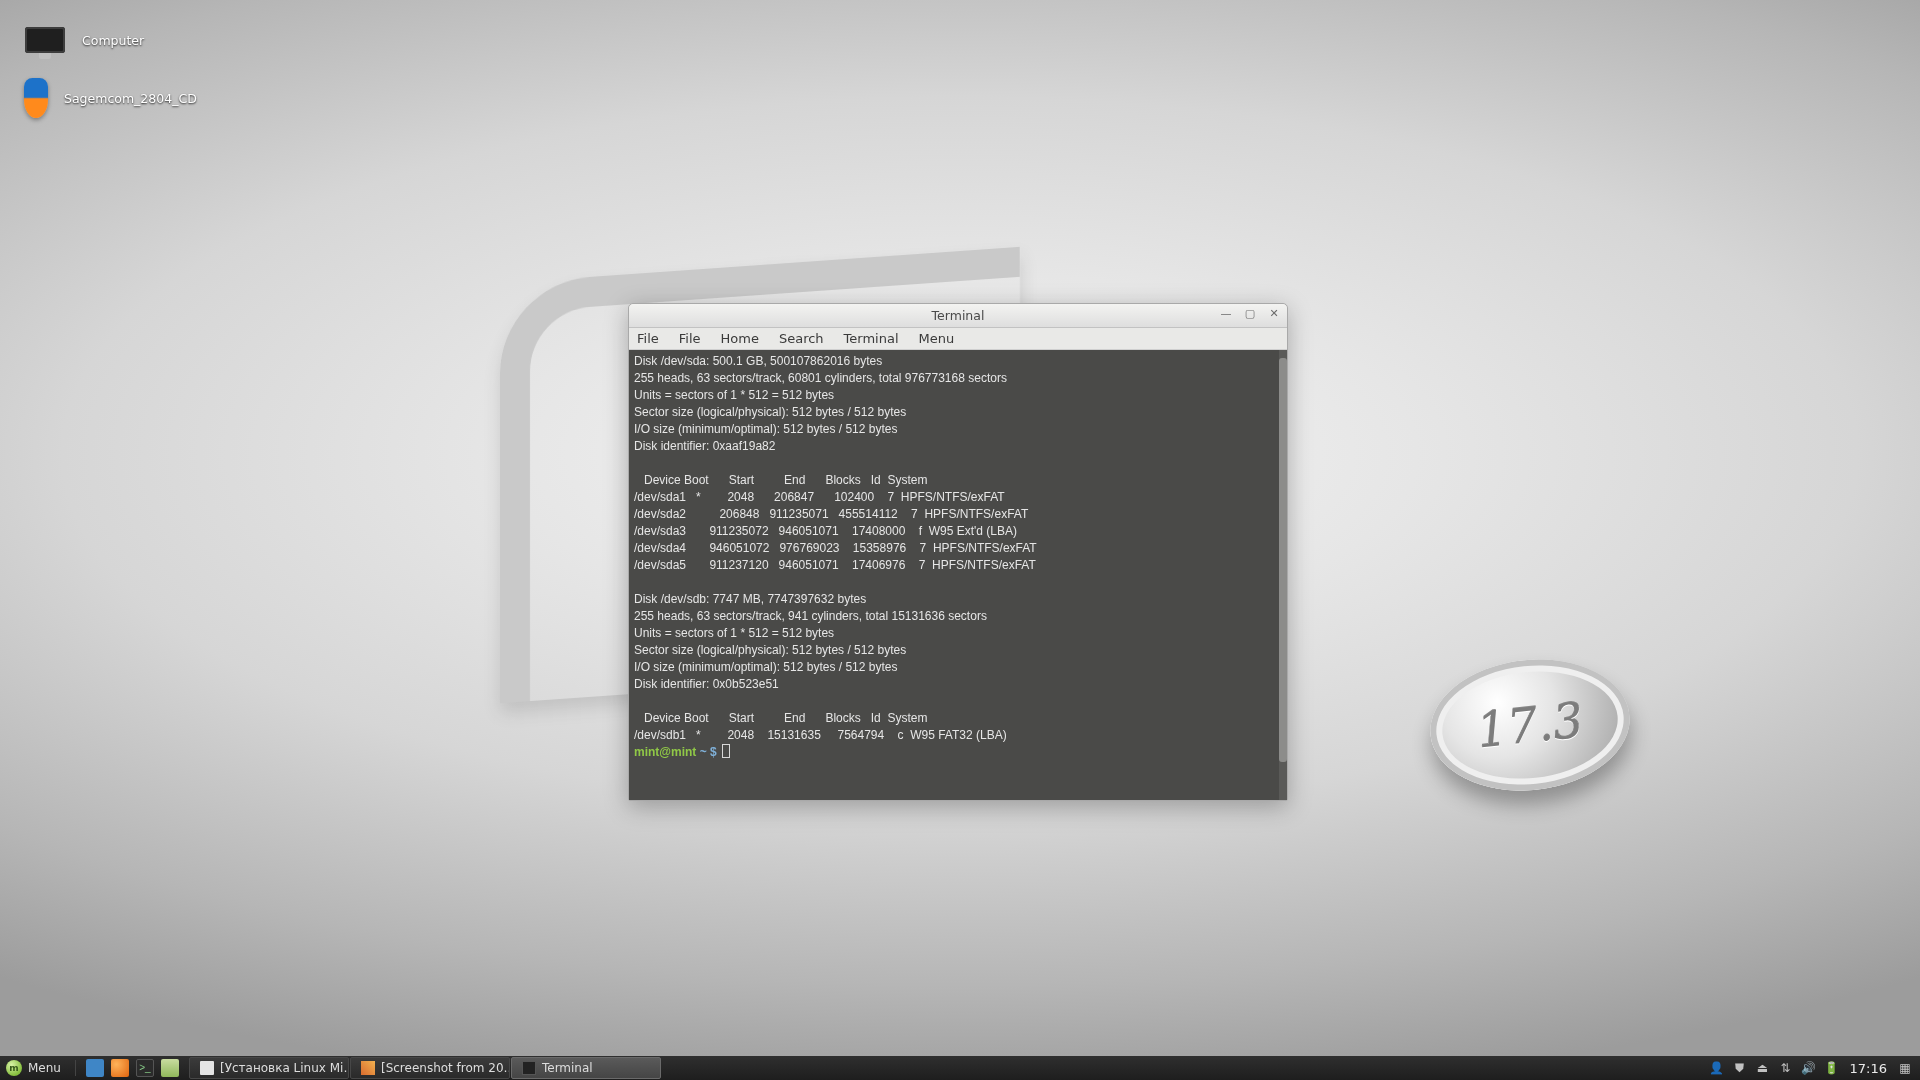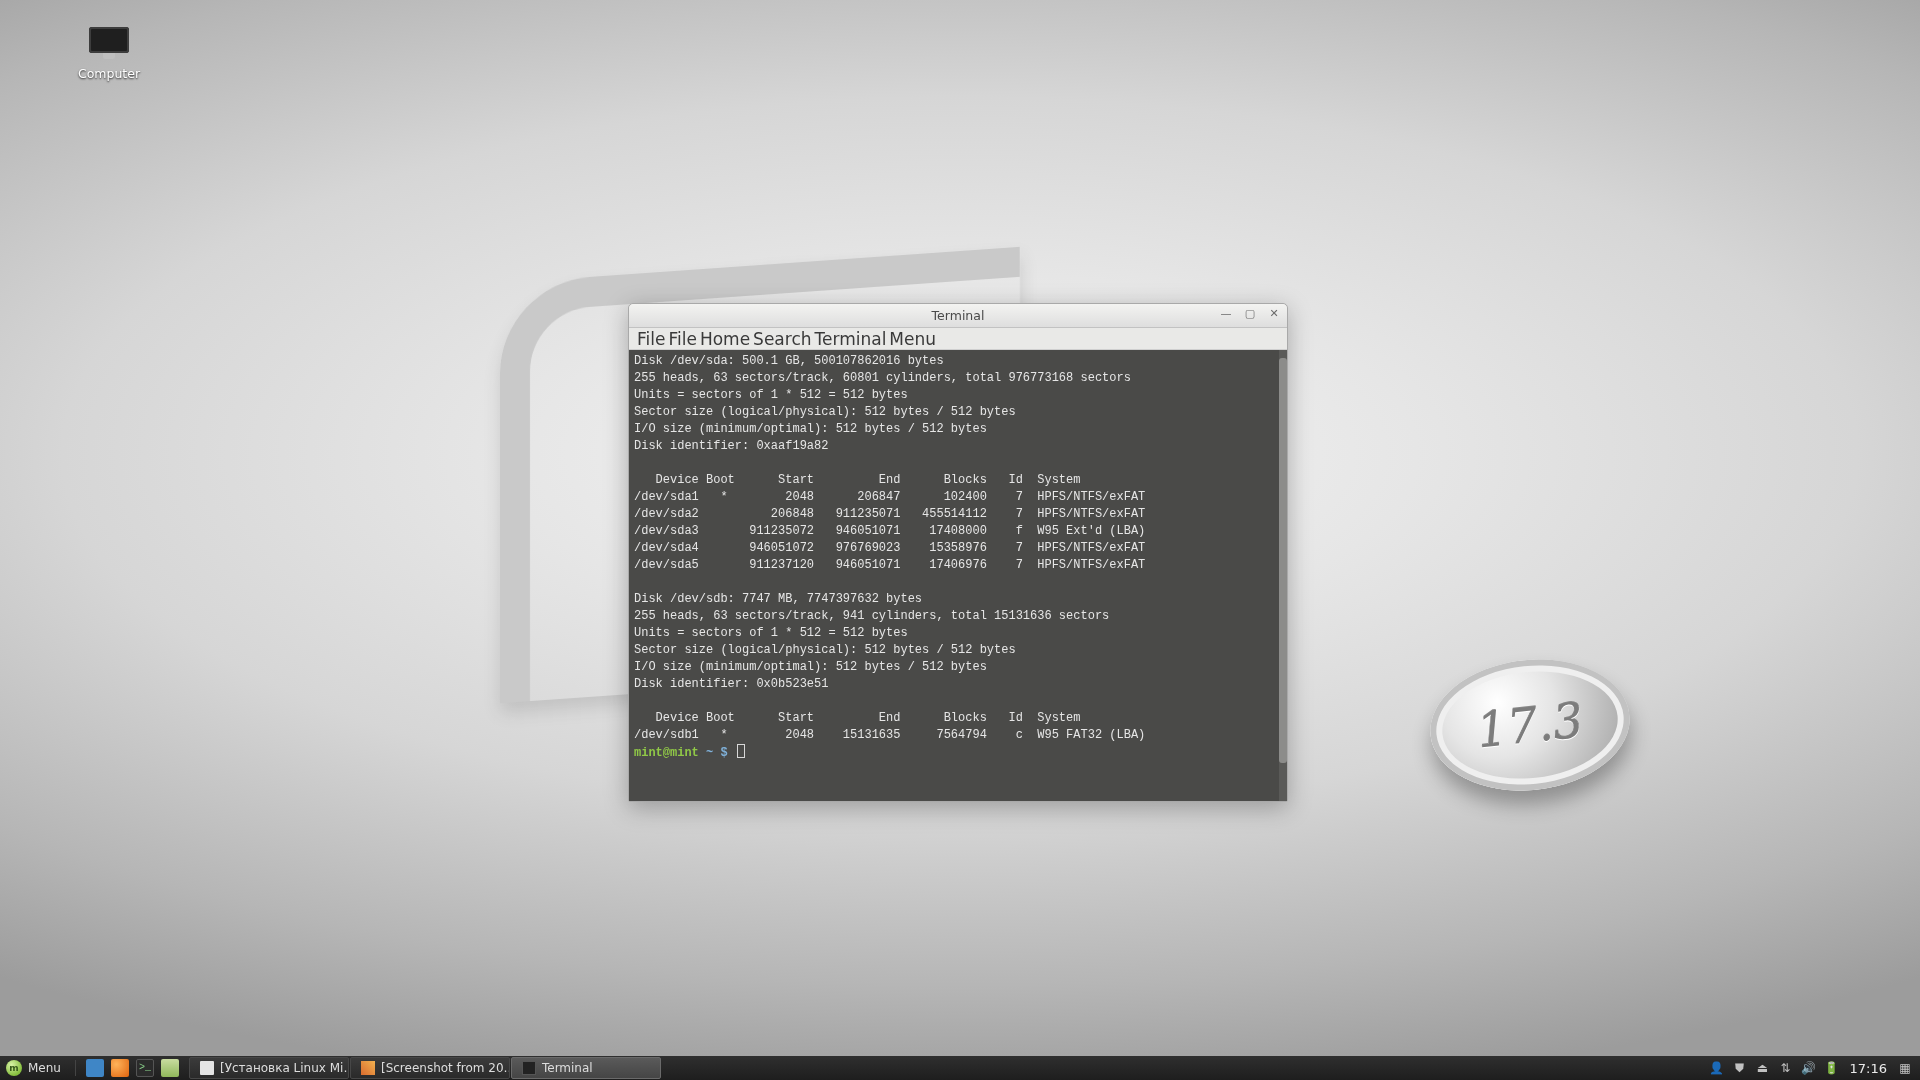--- a/index.html
+++ b/index.html
@@ -20,41 +20,41 @@
 .wp-m .b3{width:42px;height:100px;left:132px;top:-138px}
 .wp-badge{position:absolute;left:1430px;top:660px;width:200px;height:130px;border-radius:50%;
   background:radial-gradient(circle at 35% 30%, #fff, #e5e5e5 35%, #b4b4b4 75%, #8a8a8a 100%);
   box-shadow:0 14px 20px rgba(0,0,0,.3), inset 0 0 0 6px #c2c2c2, inset 0 0 0 12px #efefef;
   display:flex;align-items:center;justify-content:center;transform:rotate(-6deg)}
 .wp-badge span{font-family:"DejaVu Serif",serif;font-style:italic;font-size:48px;color:#7c7c7c;text-shadow:0 1px 0 #fff,0 -1px 0 #888}
 .wp-curl{position:absolute;left:500px;top:265px;width:520px;height:420px;border:30px solid #c9c9c9;border-right:none;border-bottom:none;border-radius:90px 0 0 0;transform:skewY(-4deg);filter:blur(.5px);box-shadow:0 10px 18px rgba(0,0,0,.12)}
 
 
 .desktop-icons{position:absolute;left:24px;top:22px;width:170px;display:flex;flex-direction:column;gap:22px}
-.d-icon{display:flex;flex-direction:column;align-items:center;gap:8px;cursor:pointer}
+.d-icon{display:flex;flex-direction:row;align-items:center;gap:16px;cursor:pointer}
 .d-icon .glyph{width:42px;height:36px;display:flex;align-items:center;justify-content:center}
 .d-icon .lbl{color:#fff;text-shadow:0 1px 2px rgba(0,0,0,.85);font-size:12.5px;white-space:nowrap}
 .monitor{width:40px;height:26px;background:#1f1f1f;border-radius:3px;position:relative;box-shadow:inset 0 0 0 2px #3d3d3d}
 .monitor:after{content:"";position:absolute;left:14px;top:26px;width:12px;height:6px;background:#bfbfbf;border-radius:0 0 2px 2px}
 .folder{width:38px;height:28px;background:linear-gradient(#dce8b7,#aacb6f);border-radius:3px;position:relative;box-shadow:inset 0 0 0 1px #7ea247, 0 1px 2px rgba(0,0,0,.3)}
 .folder:before{content:"";position:absolute;left:2px;top:-6px;width:14px;height:8px;background:#aacb6f;border-radius:2px 2px 0 0}
 .folder .home{position:absolute;left:11px;top:6px;width:0;height:0;border:8px solid transparent;border-bottom:8px solid #5d7a33}
 .folder .home:after{content:"";position:absolute;left:-4px;top:8px;width:8px;height:8px;background:#5d7a33}
 .ribbon{width:24px;height:40px;background:linear-gradient(180deg,#1d72c9 0%,#1d72c9 48%,#ff8a1c 52%,#ff8a1c 100%);border-radius:14px 14px 20px 20px / 14px 14px 30px 30px;box-shadow:0 2px 4px rgba(0,0,0,.35)}
 .cd{width:36px;height:36px;border-radius:50%;background:radial-gradient(circle,#fff 0%,#f0f0f0 26%,#dcdcdc 52%,#f5f5f5 78%);box-shadow:0 2px 4px rgba(0,0,0,.35);position:relative}
 .cd:after{content:"";position:absolute;left:13px;top:13px;width:10px;height:10px;border-radius:50%;background:#ccc;box-shadow:inset 0 0 0 2px #aaa}
 
 
 .window{position:absolute;left:628px;top:303px;width:660px;border:1px solid #a9a9a9;border-radius:5px 5px 2px 2px;box-shadow:0 6px 24px rgba(0,0,0,.28);background:#e9e9e7}
 .titlebar{height:24px;display:flex;align-items:center;justify-content:center;background:linear-gradient(#f3f3f1,#dedede);border-bottom:1px solid #c2c2c2;border-radius:5px 5px 0 0;position:relative;font-size:12.5px;color:#4a4a4a}
 .titlebar .controls{position:absolute;right:6px;top:3px;display:flex;gap:10px;color:#6a6a6a;font-size:11px}
 .titlebar .controls span{cursor:pointer;width:14px;text-align:center}
-.menubar{height:22px;display:flex;align-items:center;gap:3px;padding:0 8px;font-size:17px;color:#3a3a3a;background:#e9e9e7;border-bottom:1px solid #cfcfcf}
+.menubar{height:22px;display:flex;align-items:center;gap:20px;padding:0 8px;font-size:13px;color:#3a3a3a;background:#e9e9e7;border-bottom:1px solid #cfcfcf}
 .menubar span{cursor:pointer}
-.term{background:#4a4a48;color:#e6e6e6;font-family:Liberation Mono, monospace;font-size:12px;line-height:17px;padding:3px 5px 5px 5px;position:relative;white-space:pre}
+.term{background:#4a4a48;color:#e6e6e6;font-family:Liberation Sans, sans-serif;font-size:12px;line-height:17px;padding:3px 5px 5px 5px;position:relative;white-space:pre}
 .term .scroll{position:absolute;right:0;top:0;bottom:0;width:8px;background:#5a5a58}
 .term .scroll .thumb{position:absolute;left:0;right:0;top:8px;bottom:38px;background:#8c8c8a;border-radius:3px}
 .prompt-user{color:#90c847;font-weight:bold}
 .prompt-tilde{color:#7fb0d8;font-weight:bold}
 .cursor{display:inline-block;width:8px;height:14px;border:1px solid #d8d8d8;margin-left:2px;vertical-align:-2px}
 
 
 .taskbar{position:absolute;left:0;right:0;bottom:0;height:24px;background:linear-gradient(#2f2f2f,#1e1e1e);display:flex;align-items:center;color:#ddd;font-size:12px}
 .taskbar .menu-btn{display:flex;align-items:center;gap:6px;padding:0 10px 0 6px;height:100%;cursor:pointer}
 .mint-logo{width:16px;height:16px;border-radius:50%;background:radial-gradient(circle at 35% 30%,#d8f2a6,#86bf3e 70%);display:flex;align-items:center;justify-content:center;font-size:9px;color:#37591a;font-weight:bold}
@@ -90,20 +90,26 @@
       <span>17.3</span>
     </div>
 </div>
 
 <div class="desktop-icons">
   <div class="d-icon">
     <div class="glyph">
         <div class="monitor"></div>
       </div>
     <div class="lbl">Computer</div>
+  </div>
+  <div class="d-icon">
+    <div class="glyph">
+        <div class="ribbon"></div>
+      </div>
+    <div class="lbl">Sagemcom_2804_CD</div>
   </div>
 </div>
 
 <div class="window">
   <div class="titlebar">
     <span>Terminal</span>
     <div class="controls">
       <span>—</span>
       <span>▢</span>
       <span>✕</span>

